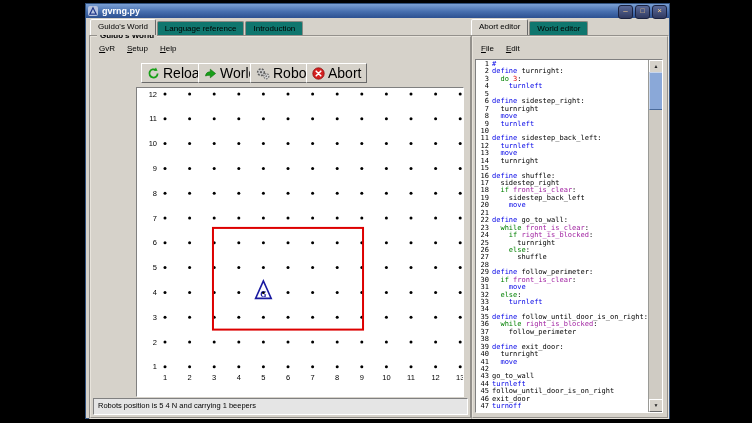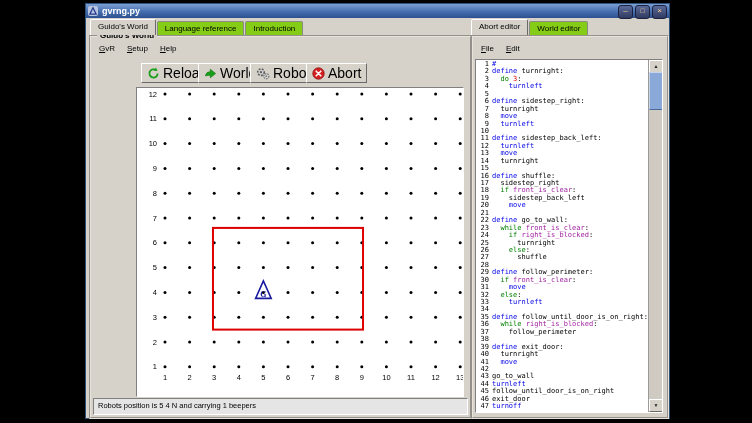--- a/index.html
+++ b/index.html
@@ -17,21 +17,21 @@
   .win-btn{width:13px;height:12px;border-radius:3px;border:1px solid #1a2240;
            background:linear-gradient(#5a6a9a,#303a60);color:#ffd28a;font-size:8px;
            line-height:10px;text-align:center;cursor:pointer;}
   .win-btn[data-name="minimize-button"]::before{content:"–";}
   .win-btn[data-name="maximize-button"]::before{content:"□";font-size:7px;}
   .win-btn[data-name="close-button"]::before{content:"×";}
   
   .tabstrip{position:absolute;top:16px;height:15px;display:flex;align-items:flex-end;}
   .left-strip{left:4px;}
   .right-strip{left:385px;}
-  .tab{background:#84cc16;border:1px solid #8a8a84;border-bottom:none;
+  .tab{background:#0f766e;border:1px solid #8a8a84;border-bottom:none;
        border-radius:2px 2px 0 0;padding:2px 7px 1px;font-size:8px;height:10px;
        margin-right:1px;color:#000;cursor:pointer;white-space:nowrap;}
   .tab.active{background:#d6d2ca;height:12px;border-color:#fff #6a6a6a transparent #fff;
        position:relative;z-index:2;}
   
   .frame{position:absolute;border:2px groove #e8e4dc;background:#d6d2ca;}
   .left-frame{left:3px;top:31px;width:379px;height:380px;}
   .right-frame{left:385px;top:31px;width:194px;height:380px;}
   .frame-label{position:absolute;left:6px;top:-6px;background:#d6d2ca;padding:0 3px;
        font-size:8px;font-weight:bold;line-height:10px;}

